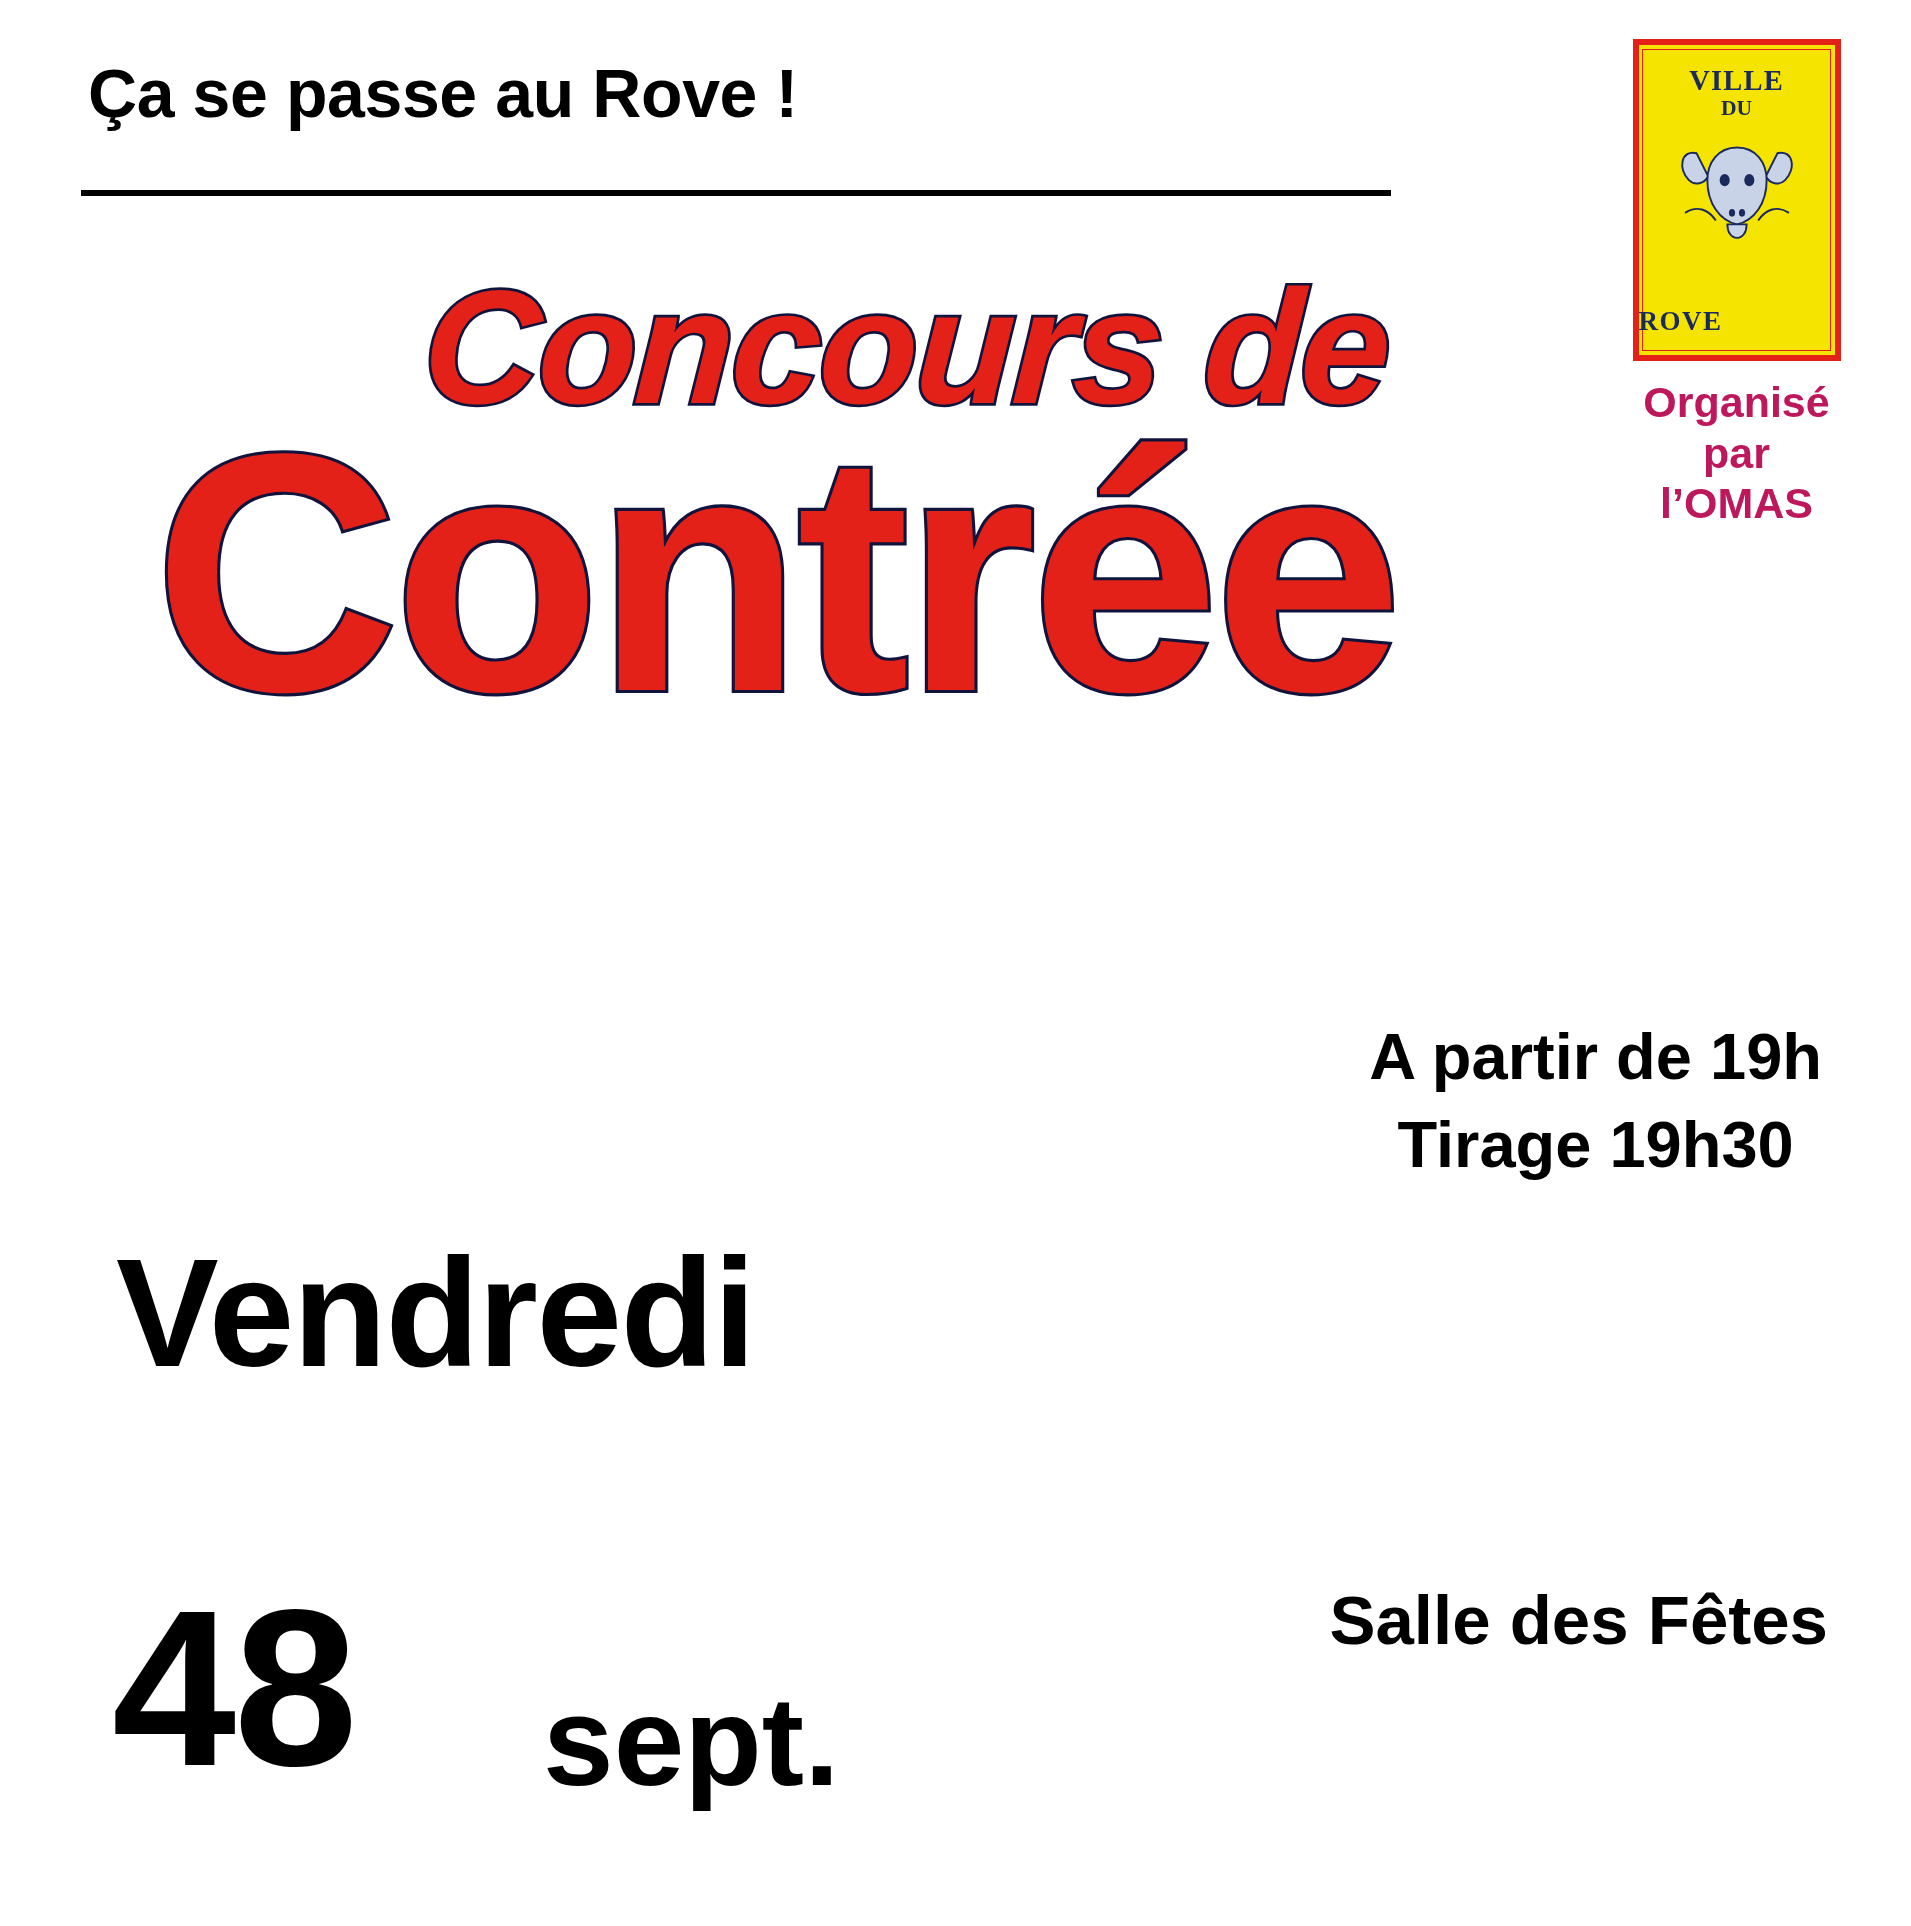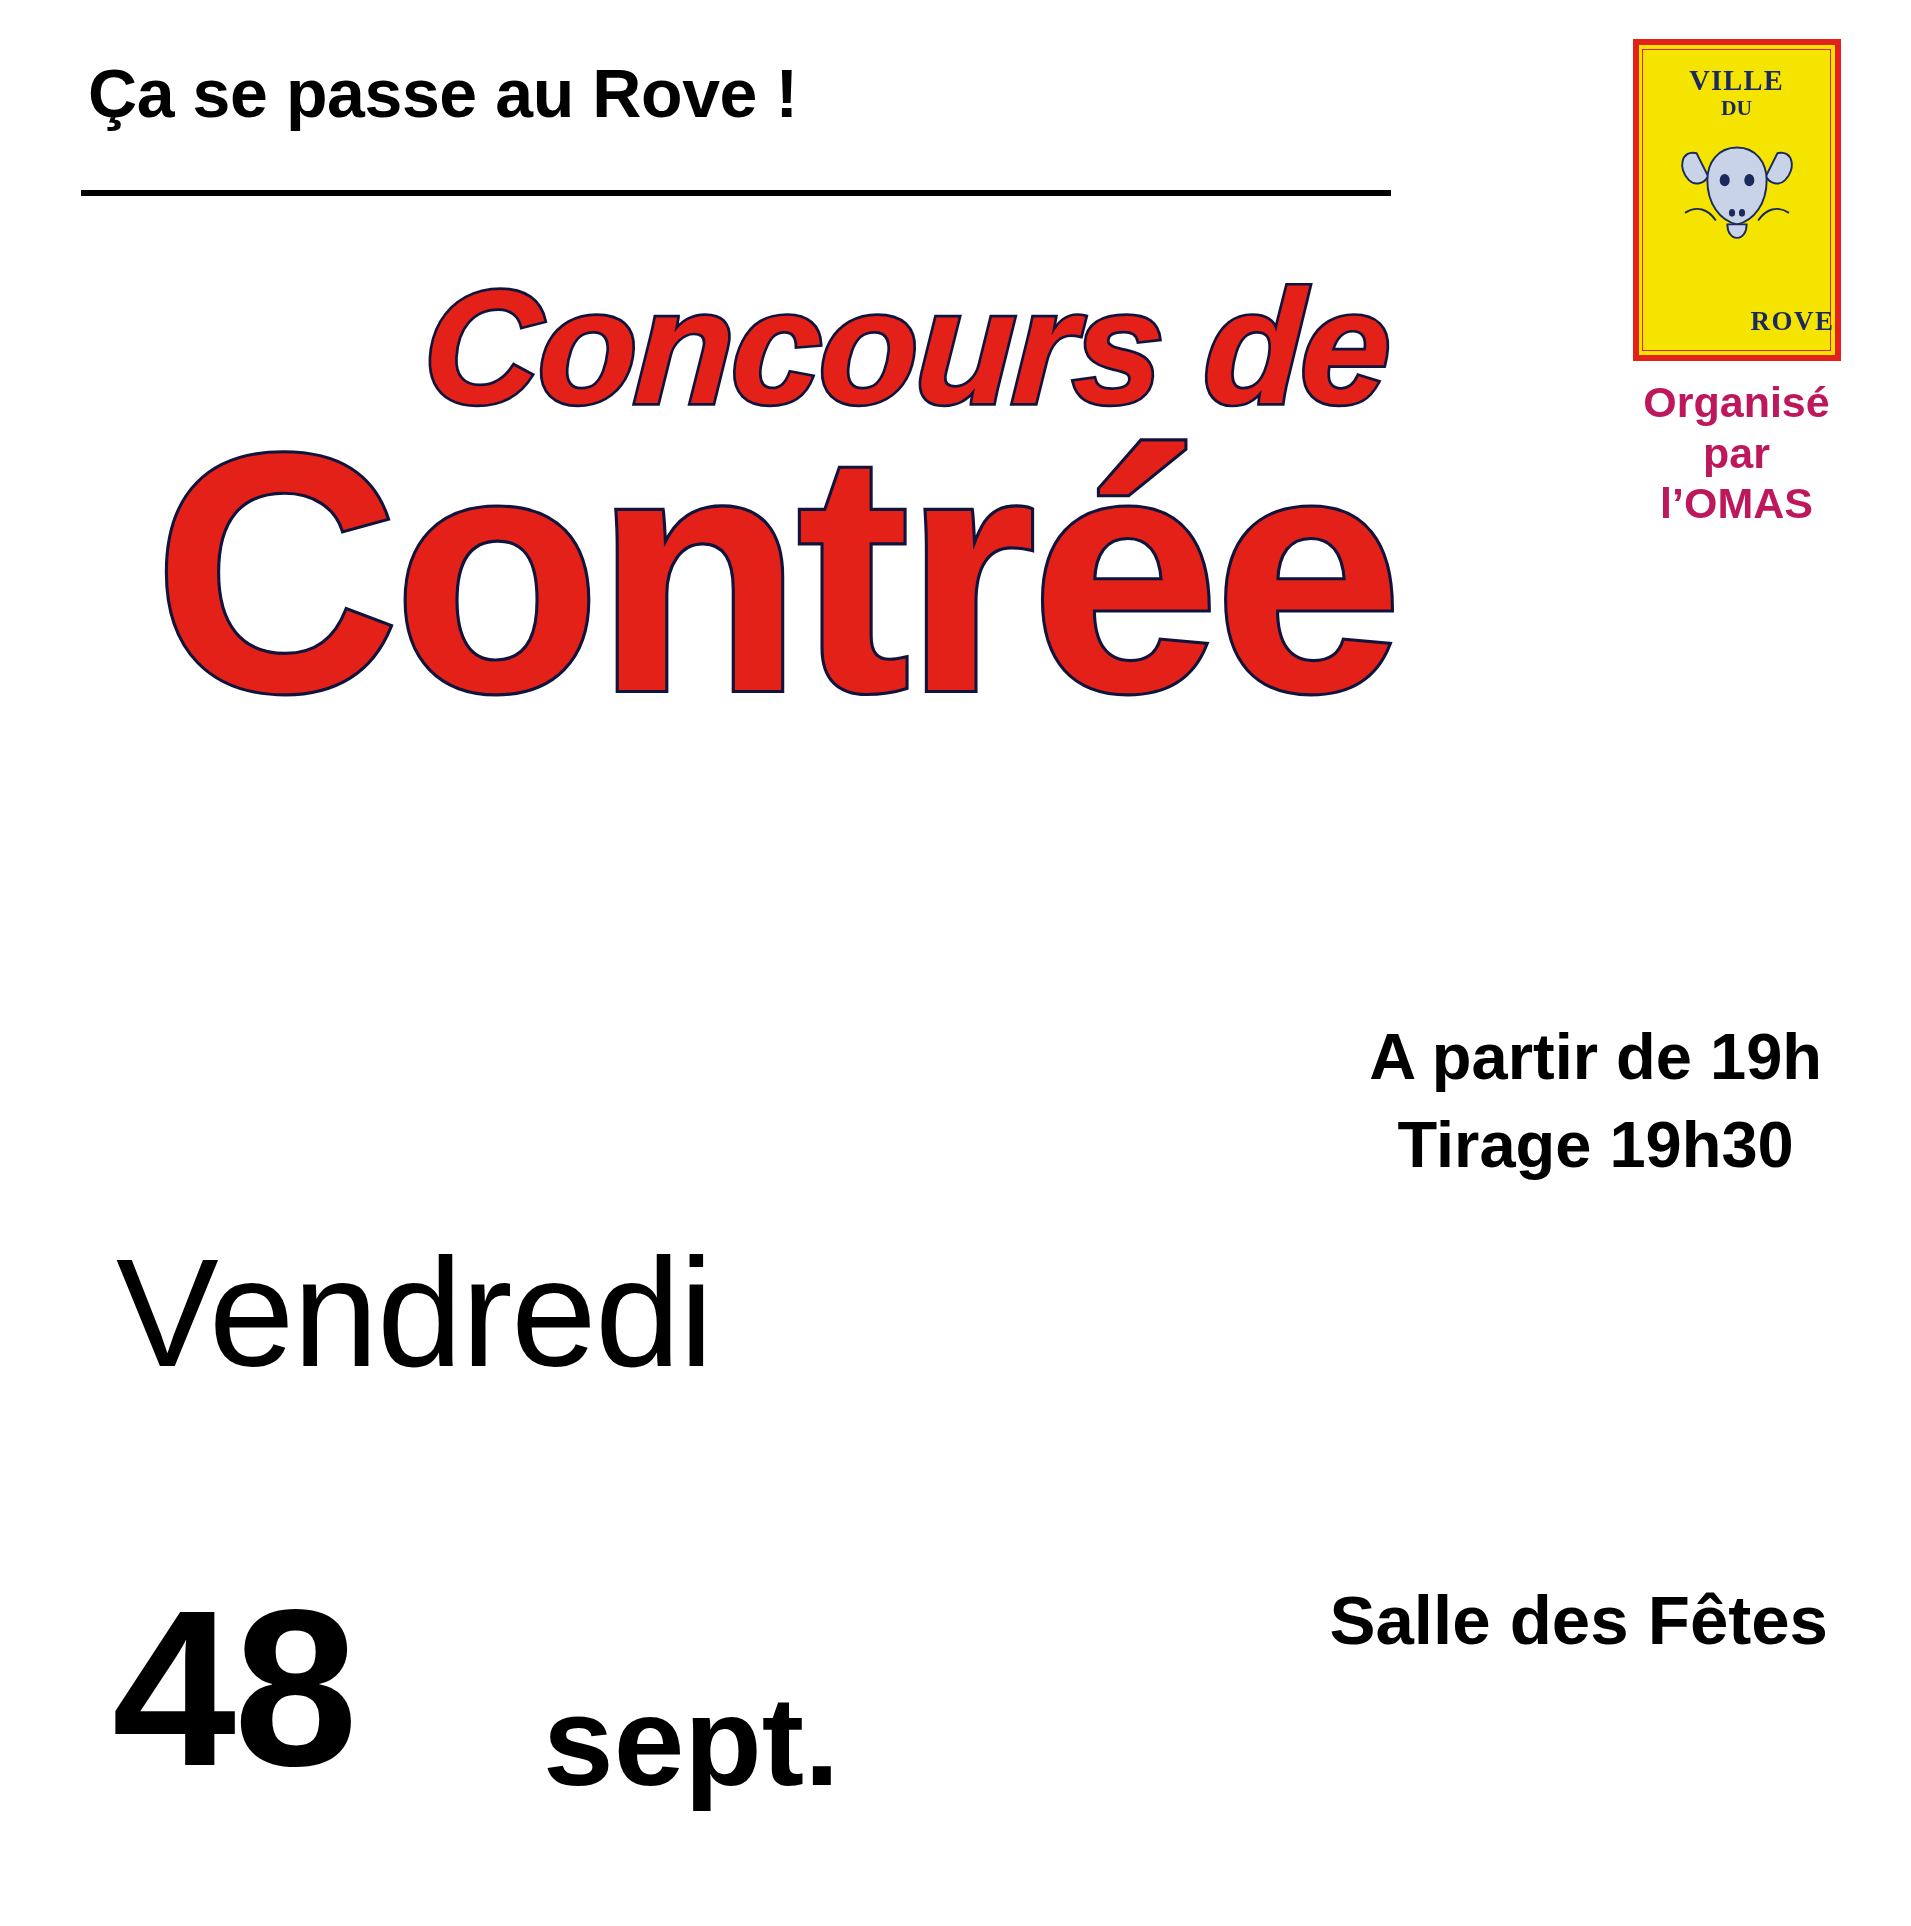--- a/index.html
+++ b/index.html
@@ -81,21 +81,21 @@
     font-family: "Liberation Serif", serif;
     font-size: 21.6px;
     font-weight: bold;
     color: #1b2a5c;
   }
   .logo-text-bottom {
     position: absolute;
     bottom: 17.7px;
     left: 0;
     width: 100%;
-    text-align: right;
+    text-align: left;
     font-family: "Liberation Serif", serif;
     font-size: 27px;
     font-weight: bold;
     color: #1b2a5c;
     letter-spacing: 1.5px;
   }
   .logo-goat {
     position: absolute;
     left: 50%;
     top: 81px;
@@ -148,21 +148,21 @@
     line-height: 1.35;
     white-space: nowrap;
   }
 
   
   .date-day {
     position: absolute;
     left: 116px;
     top: 1225px;
     font-size: 154px;
-    font-weight: normal;
+    font-weight: bold;
     letter-spacing: -1.5px;
   }
   .date-number {
     position: absolute;
     left: 112px;
     top: 1560px;
     font-size: 223px;
     font-weight: bold;
     letter-spacing: -2.3px;
   }

